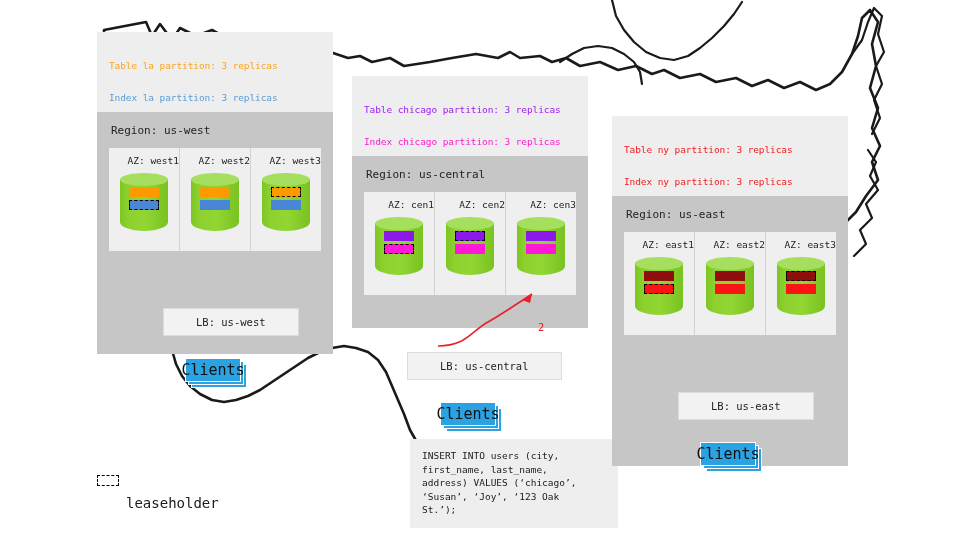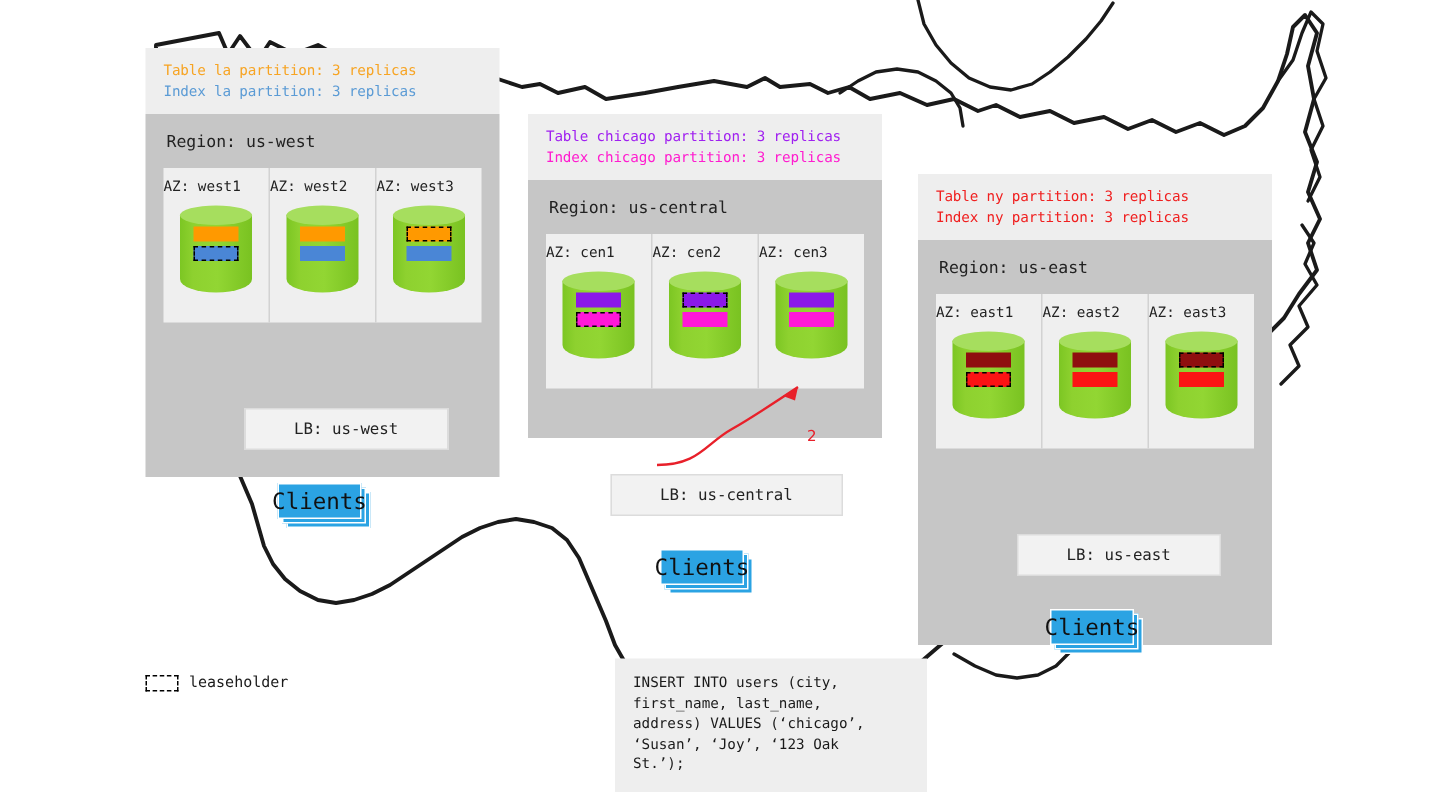--- a/index.html
+++ b/index.html
@@ -31,20 +31,21 @@
   .panel-head {
     background: #eeeeee;
     padding: 9px 12px 8px 12px;
     box-sizing: border-box;
   }
   .panel-head .hline {
     font-size: 9.5px;
     line-height: 13.5px;
     white-space: nowrap;
     letter-spacing: -0.1px;
+    margin-top: 18px;
   }
   .panel-body {
     background: #c6c6c6;
     box-sizing: border-box;
     position: relative;
     padding: 0 12px 12px 12px;
   }
   .region-title {
     font-size: 11px;
     color: #222222;
@@ -53,21 +54,21 @@
   }
 
   
   .az-strip {
     display: flex;
     background: #efefef;
     position: relative;
   }
   .az-cell {
     flex: 1 1 0;
-    text-align: left;
+    text-align: right;
     padding: 7px 0 14px 0;
     position: relative;
   }
   .az-cell + .az-cell {
     border-left: 1px solid #d2d2d2;
   }
   .az-label {
     font-size: 9.5px;
     color: #222222;
     white-space: nowrap;
@@ -185,23 +186,24 @@
     align-items: center;
     gap: 7px;
   }
   .legend-swatch {
     width: 22px;
     height: 11px;
     border: 1.6px dashed #000000;
     box-sizing: border-box;
   }
   .legend-text {
-    font-size: 10px;
+    font-size: 14px;
     color: #1a1a1a;
     font-family: "DejaVu Sans Mono", monospace;
+    margin-top: 45px;
   }
 </style>
 </head>
 <body>
 
 <div id="stage">
 
   <svg id="usmap" viewBox="0 0 960 540" xmlns="http://www.w3.org/2000/svg">
     <path d="M104,30 L146,22 L152,36 L160,24 L172,40 L180,28 L196,36
              L212,30 L230,40 L248,36 L262,46 L300,44 L330,52 L348,58

